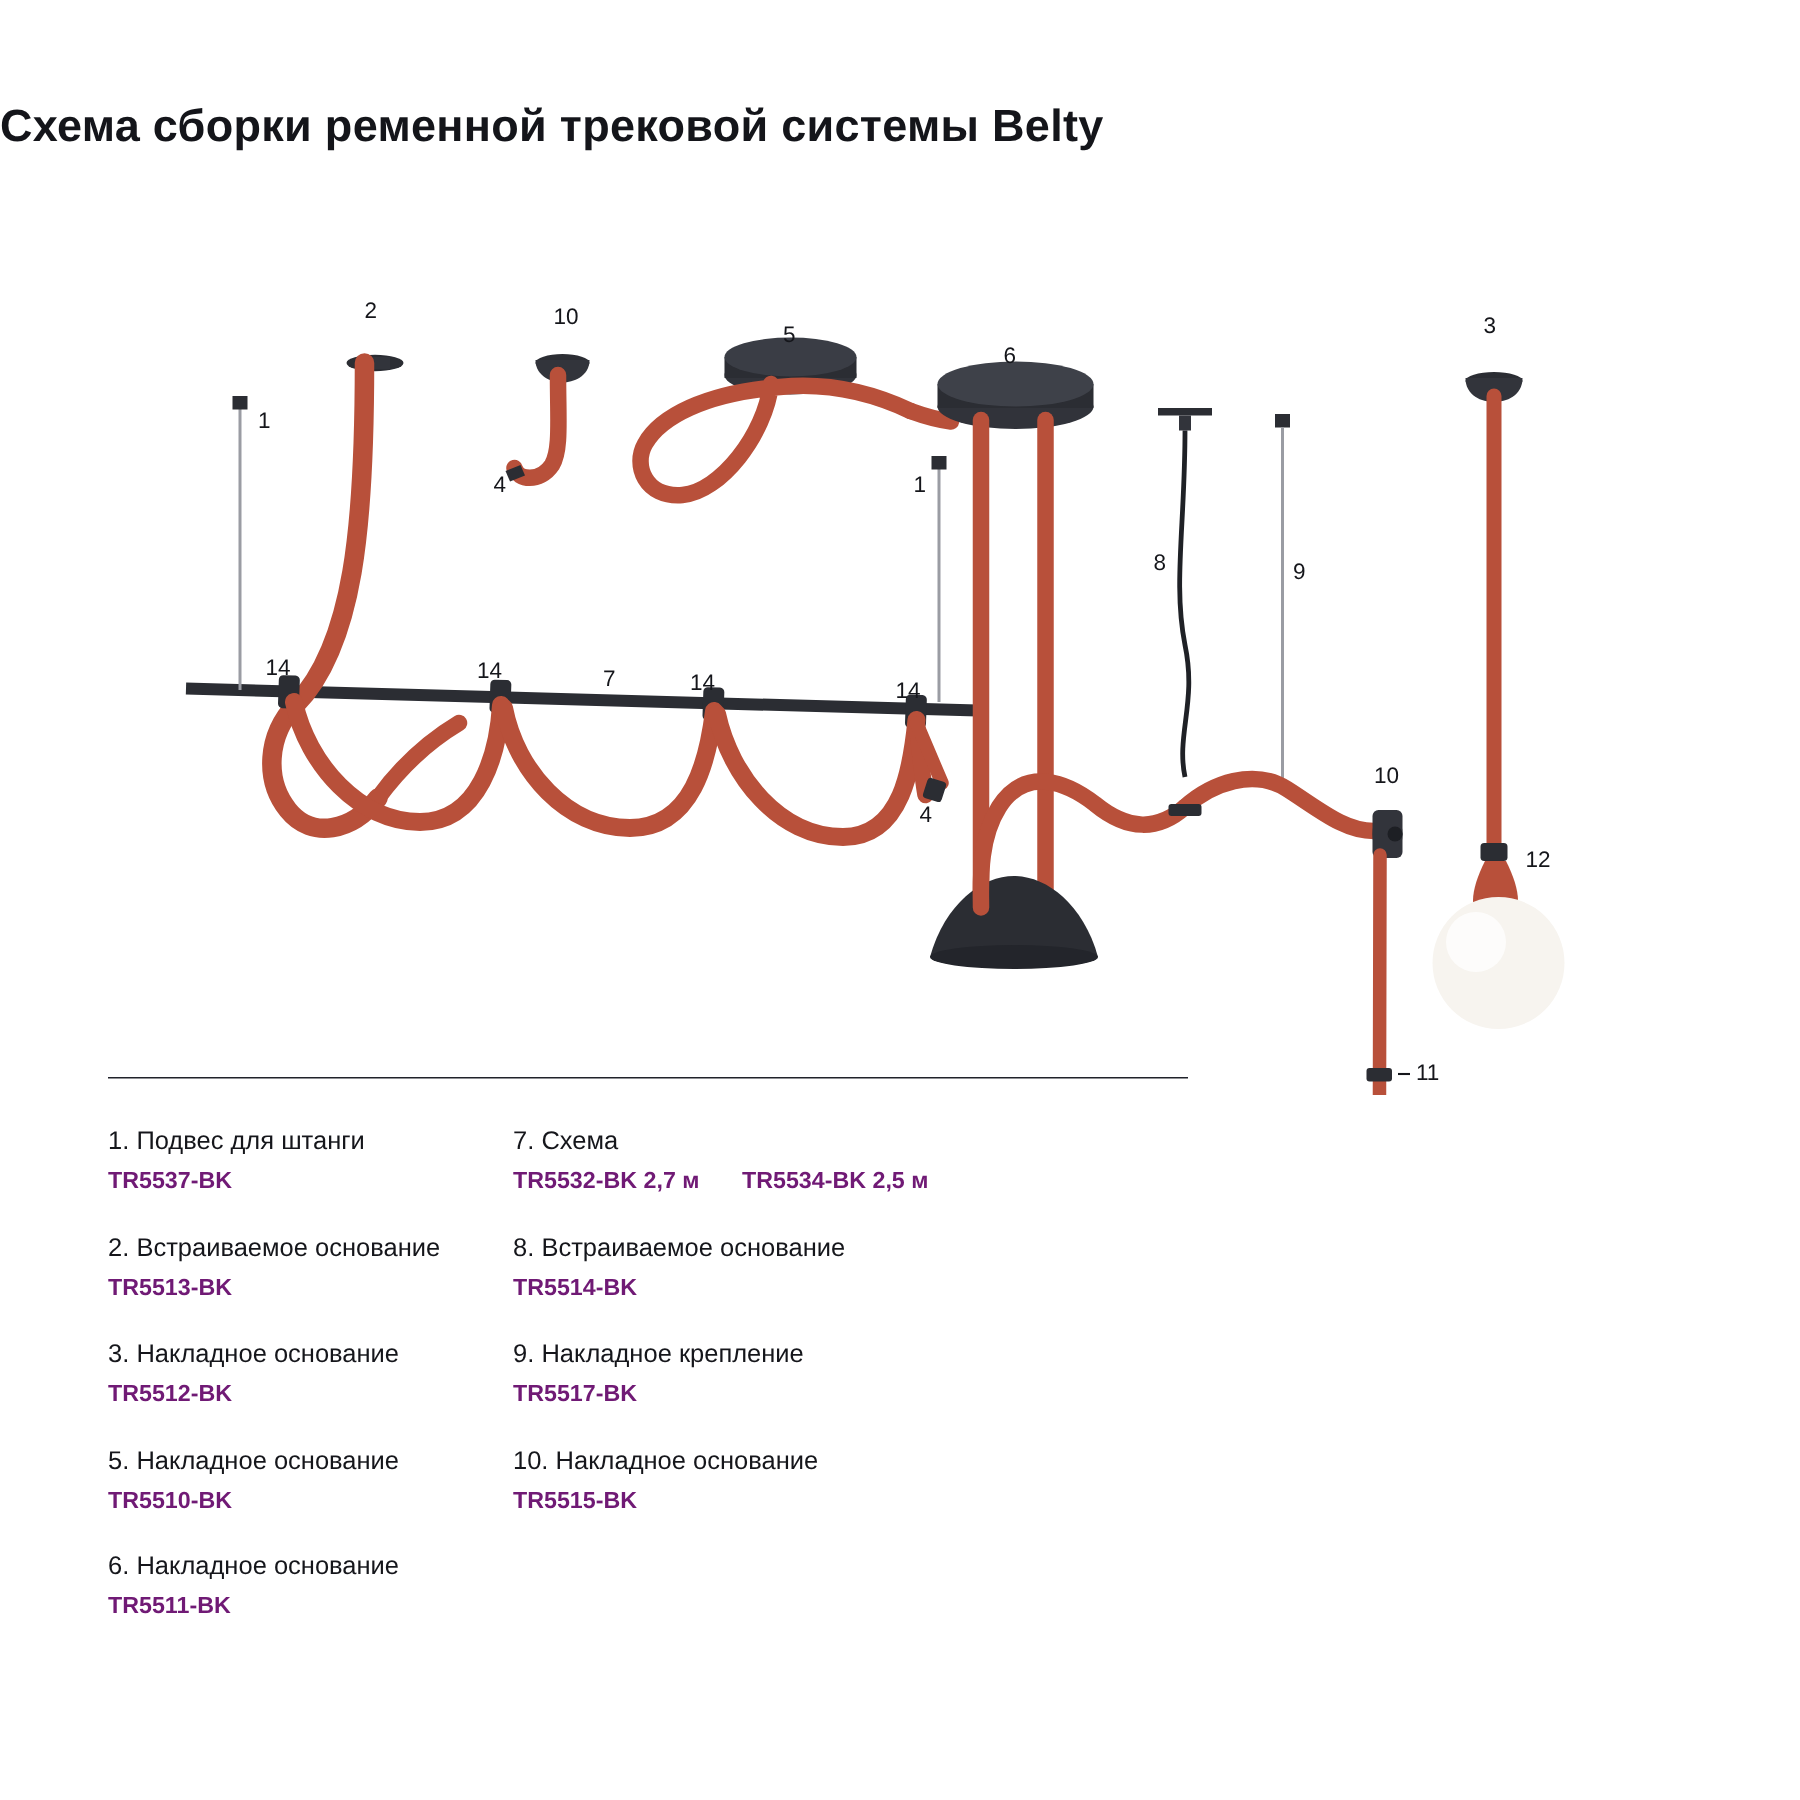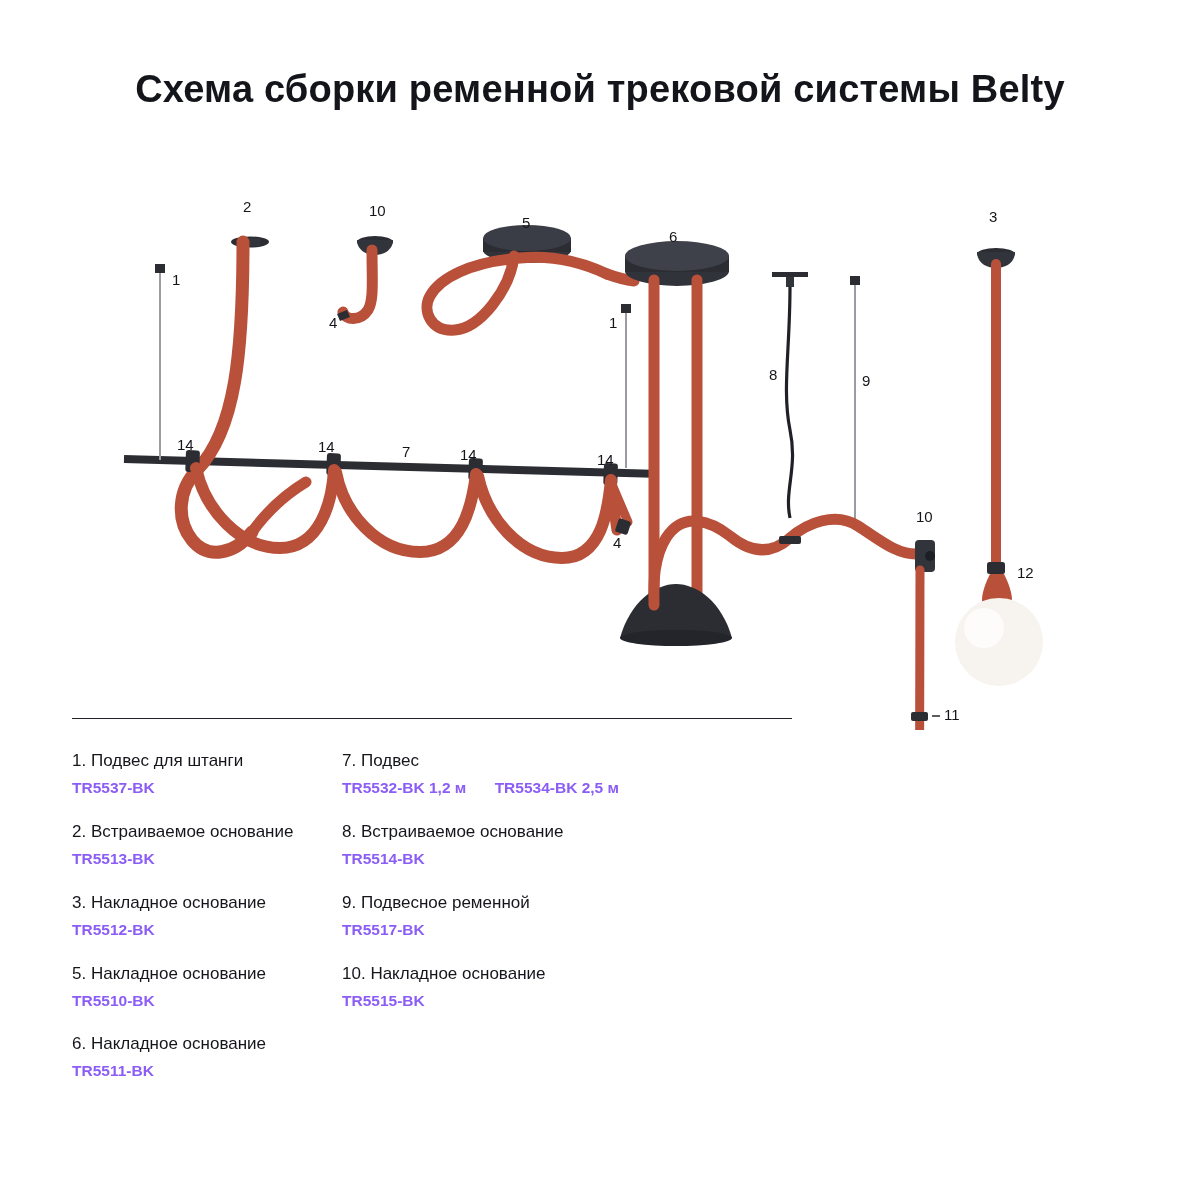--- a/index.html
+++ b/index.html
@@ -13,22 +13,21 @@
     font-family: "Liberation Sans", sans-serif;
     color: #1a1a1a;
     position: relative;
     overflow: hidden;
   }
   #page-title {
     position: absolute;
     top: 68px;
     left: 0;
     width: 1200px;
-    text-align: center;
-    font-size: 38px;
+    font-size: 30px;
     font-weight: 600;
     letter-spacing: 0.2px;
     color: #14151a;
   }
   #diagram {
     position: absolute;
     top: 150px;
     left: 0;
     width: 1200px;
     height: 580px;
@@ -60,21 +59,21 @@
   }
   .item-title {
     font-size: 17px;
     color: #15161b;
     line-height: 1.35;
     white-space: nowrap;
   }
   .item-code {
     font-size: 15.5px;
     font-weight: bold;
-    color: #8b5cf6;
+    color: #701a75;
     margin-top: 5px;
     line-height: 1.35;
     white-space: nowrap;
   }
   .item-code .code-second {
     margin-left: 24px;
   }
   .num-label {
     font-size: 15px;
     fill: #15161b;
@@ -293,38 +292,38 @@
         <span>Накладное основание</span>
       </div>
       <div class="item-code">TR5511-BK</div>
     </div>
   </div>
 
   <div class="col col-2">
     <div class="item">
       <div class="item-title">
         <span>7.</span>
-        <span>Подвес</span>
+        <span>Схема</span>
       </div>
       <div class="item-code">
-        <span>TR5532-BK  1,2 м</span>
+        <span>TR5532-BK  2,7 м</span>
         <span class="code-second">TR5534-BK  2,5 м</span>
       </div>
     </div>
     <div class="item">
       <div class="item-title">
         <span>8.</span>
         <span>Встраиваемое основание</span>
       </div>
       <div class="item-code">TR5514-BK</div>
     </div>
     <div class="item">
       <div class="item-title">
         <span>9.</span>
-        <span>Подвесное ременной</span>
+        <span>Накладное крепление</span>
       </div>
       <div class="item-code">TR5517-BK</div>
     </div>
     <div class="item">
       <div class="item-title">
         <span>10.</span>
         <span>Накладное основание</span>
       </div>
       <div class="item-code">TR5515-BK</div>
     </div>

